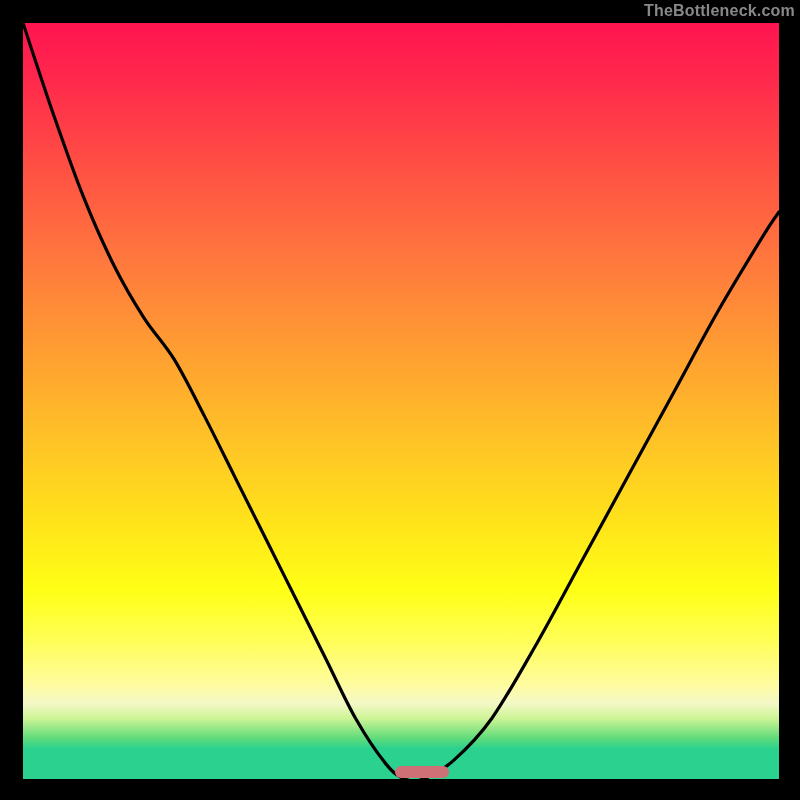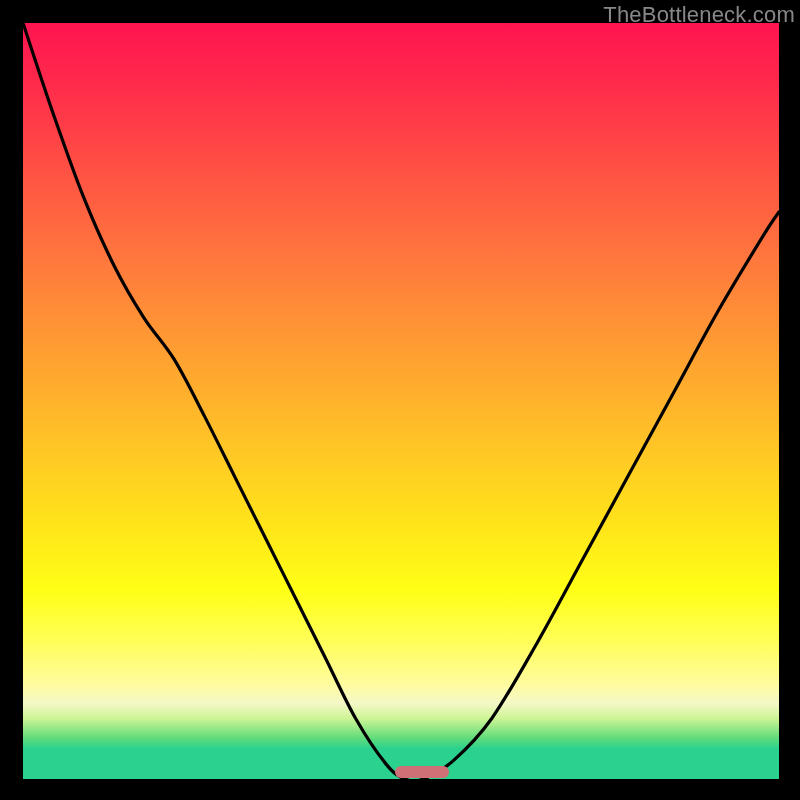--- a/index.html
+++ b/index.html
@@ -42,22 +42,22 @@
       #64dc7b 94.5%,
       #2bd18e 96%,
       #2bd18e 100%
     );
   }
   .watermark {
     position: absolute;
     top: 2px;
     right: 5px;
     color: #888888;
-    font-size: 22px;
-    font-weight: 400;
+    font-size: 16px;
+    font-weight: 700;
     letter-spacing: 0.2px;
     user-select: none;
   }
   svg.curve {
     position: absolute;
     left: 0;
     top: 0;
     width: 756px;
     height: 756px;
   }

